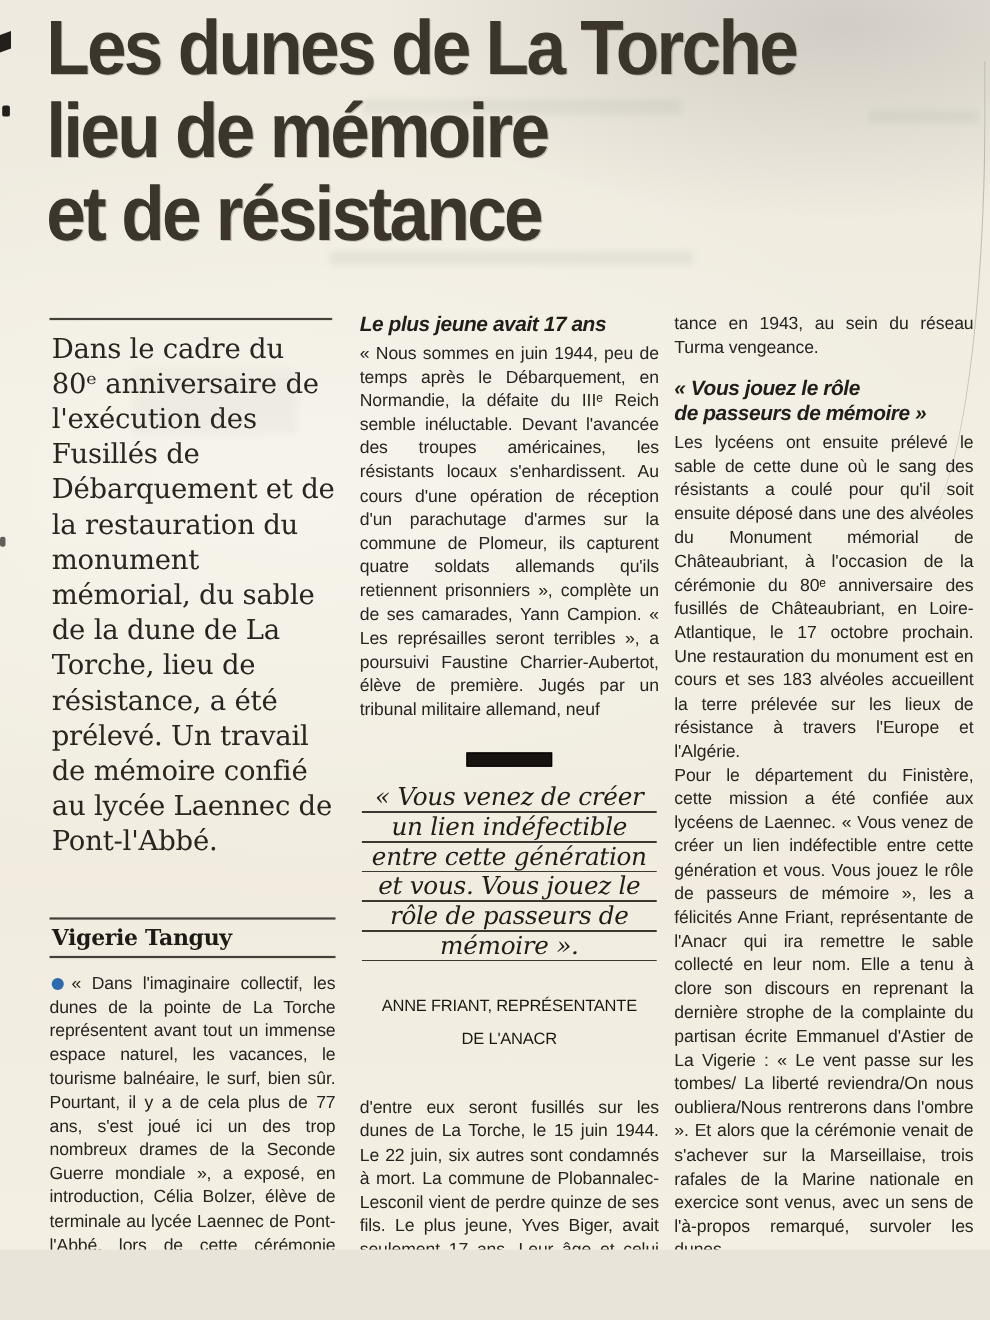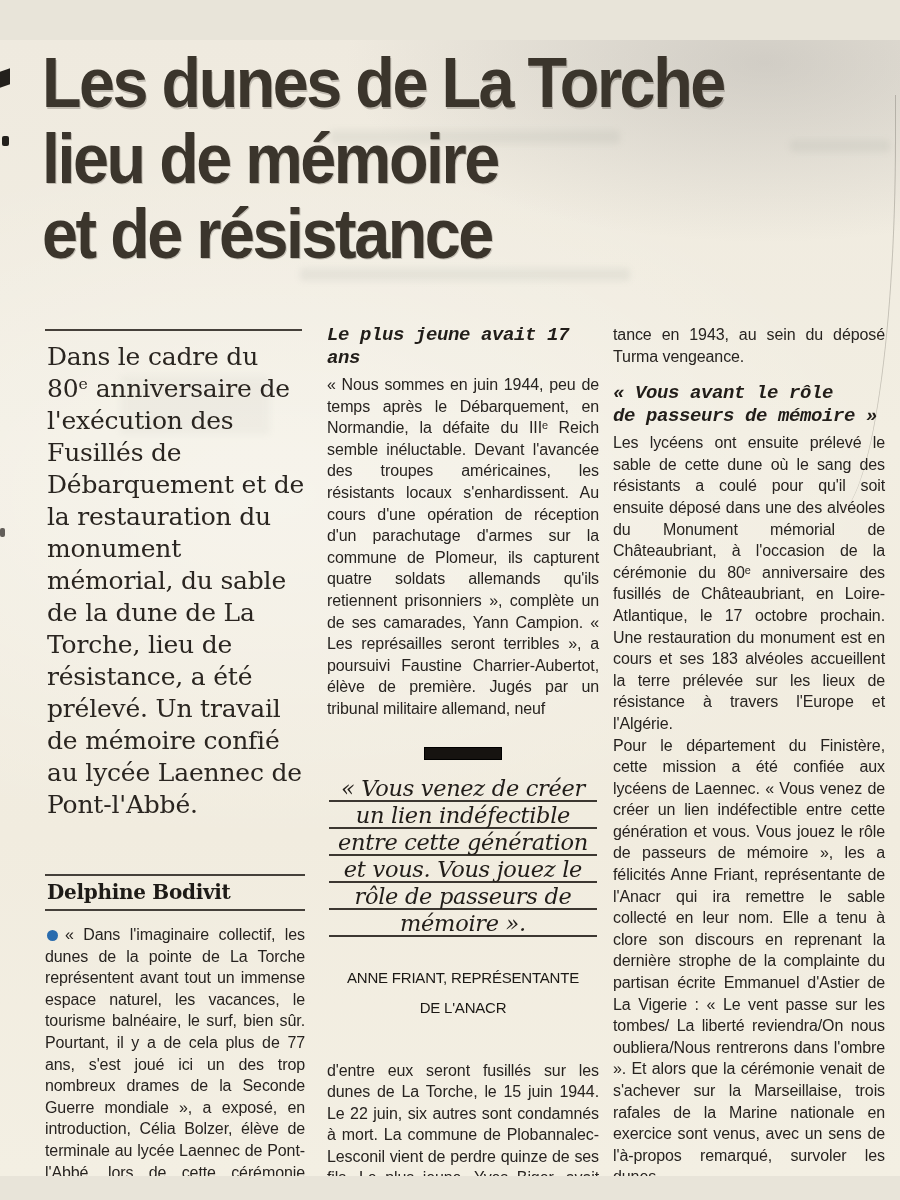--- a/index.html
+++ b/index.html
@@ -4,21 +4,20 @@
 <style>
   html,body{margin:0;padding:0;}
   body{width:900px;height:1200px;overflow:hidden;background:#e8e4d9;}
   .page{
     position:relative;width:900px;height:1136px;overflow:hidden;
     background:
       radial-gradient(ellipse 700px 300px at 85% 2%, rgba(160,158,155,.38), rgba(160,158,155,0) 60%),
       radial-gradient(ellipse 900px 500px at 30% 40%, rgba(255,255,255,.35), rgba(255,255,255,0) 70%),
       linear-gradient(180deg,#efeadf 0%,#f2eee2 35%,#f1ecdf 70%,#f3efe3 100%);
     color:#2b2723;
-    margin-top:40px;
   }
   
   .ghost{position:absolute;background:#9aa096;opacity:.14;filter:blur(3px);border-radius:3px;}
   .speck{position:absolute;background:#23201c;}
   .curl{position:absolute;right:4px;top:55px;width:60px;height:420px;border-right:1.5px solid rgba(60,55,48,.25);border-radius:0 0 100% 0/0 0 90% 0;}
 
   .headline{
     position:absolute;left:42px;top:6px;width:820px;margin:0;
     font-family:"Liberation Sans",sans-serif;font-weight:bold;
     font-size:66px;line-height:71px;letter-spacing:-2.5px;
@@ -55,21 +54,21 @@
     text-align:justify;margin:0;letter-spacing:-.1px;
   }
   .lead{margin-top:13px;}
   .bullet{
     display:inline-block;width:11px;height:11px;border-radius:50%;
     background:#2a6cae;margin:0 7px 0 2px;vertical-align:baseline;
     position:relative;top:1px;
   }
 
   .subhead{
-    font-family:Liberation Mono, monospace;
+    font-family:Liberation Sans, sans-serif;
     font-weight:bold;font-style:italic;
     font-size:19px;line-height:23px;color:#211d19;
     margin:0;letter-spacing:-.4px;white-space:pre-line;
   }
   .col-mid .subhead{margin-bottom:4px;}
   .col-right .subhead{margin:15px 0 4px;}
 
   .quote-block{margin-top:27px;text-align:center;}
   .quote-bar{width:76px;height:11px;background:#161310;border:1px solid #000;margin:0 auto;}
   .pull-quote{
@@ -106,21 +105,21 @@
 et de résistance</h1>
 
   <div class="cols">
 
     <div class="col col-left">
       <hr class="rule rule-top">
       <p class="standfirst">Dans le cadre du 80ᵉ anniversaire de l'exécution des Fusillés de Débarquement et de la restauration du monument mémorial, du sable de la dune de La Torche, lieu de résistance, a été prélevé. Un travail de mémoire confié au lycée Laennec de Pont-l'Abbé.</p>
 
       <div class="byline-block">
         <hr class="rule">
-        <p class="byline">Delphine Bodivit</p>
+        <p class="byline">Vigerie Tanguy</p>
         <hr class="rule">
       </div>
 
       <p class="body-text lead"><span class="bullet"></span><span>« Dans l'imaginaire collectif, les dunes de la pointe de La Torche représentent avant tout un immense espace naturel, les vacances, le tourisme balnéaire, le surf, bien sûr. Pourtant, il y a de cela plus de 77 ans, s'est joué ici un des trop nombreux drames de la Seconde Guerre mondiale », a exposé, en introduction, Célia Bolzer, élève de terminale au lycée Laennec de Pont-l'Abbé, lors de cette cérémonie d'hommage aux quinze enfants du pays exécutés par l'occupant nazi pour faits de résistance.</span></p>
     </div>
 
     <div class="col col-mid">
       <h2 class="subhead">Le plus jeune avait 17 ans</h2>
       <p class="body-text">« Nous sommes en juin 1944, peu de temps après le Débarquement, en Normandie, la défaite du IIIᵉ Reich semble inéluctable. Devant l'avancée des troupes américaines, les résistants locaux s'enhardissent. Au cours d'une opération de réception d'un parachutage d'armes sur la commune de Plomeur, ils capturent quatre soldats allemands qu'ils retiennent prisonniers », complète un de ses camarades, Yann Campion. « Les représailles seront terribles », a poursuivi Faustine Charrier-Aubertot, élève de première. Jugés par un tribunal militaire allemand, neuf</p>
 
@@ -128,21 +127,21 @@
         <div class="quote-bar"></div>
         <p class="pull-quote">« Vous venez de créer un lien indéfectible entre cette génération et vous. Vous jouez le rôle de passeurs de mémoire ».</p>
         <p class="attribution">Anne Friant, représentante
 de l'Anacr</p>
       </div>
 
       <p class="body-text continuation">d'entre eux seront fusillés sur les dunes de La Torche, le 15 juin 1944. Le 22 juin, six autres sont condamnés à mort. La commune de Plobannalec-Lesconil vient de perdre quinze de ses fils. Le plus jeune, Yves Biger, avait seulement 17 ans. Leur âge et celui d'Alain Bodivit, présent mardi matin, lorsqu'il s'est engagé dans la Résis-</p>
     </div>
 
     <div class="col col-right">
-      <p class="body-text">tance en 1943, au sein du déposé Turma vengeance.</p>
-      <h2 class="subhead">« Vous avant le rôle
+      <p class="body-text">tance en 1943, au sein du réseau Turma vengeance.</p>
+      <h2 class="subhead">« Vous jouez le rôle
 de passeurs de mémoire »</h2>
       <p class="body-text">Les lycéens ont ensuite prélevé le sable de cette dune où le sang des résistants a coulé pour qu'il soit ensuite déposé dans une des alvéoles du Monument mémorial de Châteaubriant, à l'occasion de la cérémonie du 80ᵉ anniversaire des fusillés de Châteaubriant, en Loire-Atlantique, le 17 octobre prochain. Une restauration du monument est en cours et ses 183 alvéoles accueillent la terre prélevée sur les lieux de résistance à travers l'Europe et l'Algérie.</p>
       <p class="body-text">Pour le département du Finistère, cette mission a été confiée aux lycéens de Laennec. « Vous venez de créer un lien indéfectible entre cette génération et vous. Vous jouez le rôle de passeurs de mémoire », les a félicités Anne Friant, représentante de l'Anacr qui ira remettre le sable collecté en leur nom. Elle a tenu à clore son discours en reprenant la dernière strophe de la complainte du partisan écrite Emmanuel d'Astier de La Vigerie : « Le vent passe sur les tombes/ La liberté reviendra/On nous oubliera/Nous rentrerons dans l'ombre ». Et alors que la cérémonie venait de s'achever sur la Marseillaise, trois rafales de la Marine nationale en exercice sont venus, avec un sens de l'à-propos remarqué, survoler les dunes.</p>
     </div>
 
   </div>
 </div>
 
 </body></html>

